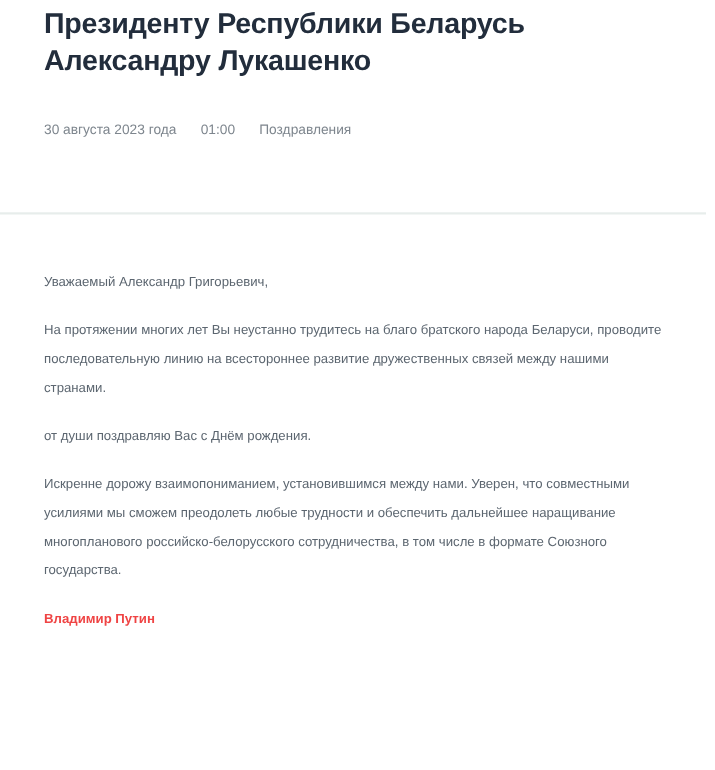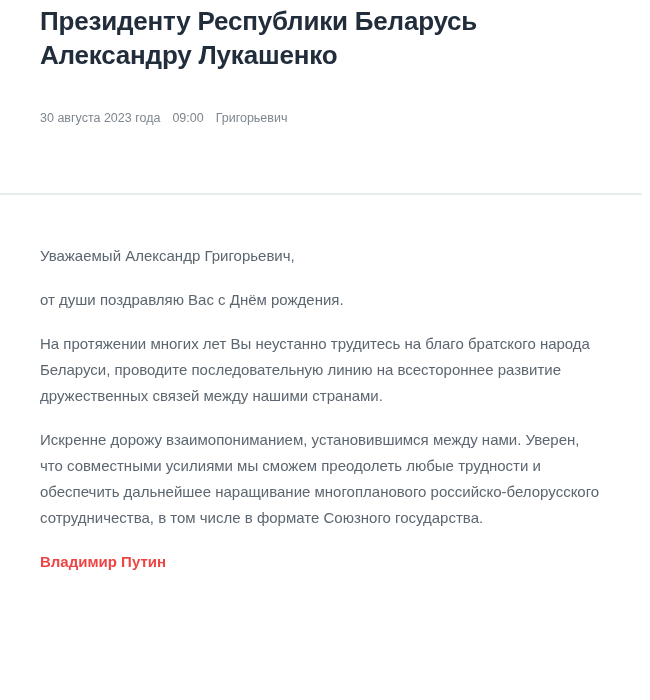--- a/index.html
+++ b/index.html
@@ -23,21 +23,21 @@
     max-width: 562px;
     font-size: 26px;
     line-height: 34px;
     font-weight: 700;
     letter-spacing: -0.2px;
     color: #222d3c;
   }
   .article-meta {
     display: flex;
     align-items: baseline;
-    gap: 12px;
+    gap: 22px;
     margin-top: 39px;
     font-size: 12.5px;
     line-height: 15px;
     color: #7e868e;
   }
   .meta-item {
     white-space: nowrap;
   }
   .meta-link {
     color: #7e868e;
@@ -49,21 +49,21 @@
     height: 2px;
     background: #e7edeb;
     margin: 67px -40px 0 -40px;
   }
   .article-body {
     padding-bottom: 10px;
   }
   .article-body p {
     margin: 18px 0 0 0;
     max-width: 570px;
-    font-size: 15px;
+    font-size: 12px;
     line-height: 26px;
     color: #5c6670;
   }
   .article-body p.first {
     margin-top: 48px;
   }
   .article-body p.signature {
     font-weight: 700;
     color: #ef4444;
   }
@@ -71,28 +71,28 @@
 </head>
 <body>
 
 <div class="viewport">
   <div class="page">
 
     <h1 class="article-title">Президенту Республики Беларусь Александру Лукашенко</h1>
 
     <div class="article-meta">
       <span class="meta-item">30 августа 2023 года</span>
-      <span class="meta-item">09:00</span>
-      <a class="meta-item meta-link">Григорьевич</a>
+      <span class="meta-item">01:00</span>
+      <a class="meta-item meta-link">Поздравления</a>
     </div>
 
     <hr class="divider">
 
     <div class="article-body">
       <p class="first">Уважаемый Александр Григорьевич,</p>
+      <p>На протяжении многих лет Вы неустанно трудитесь на благо братского народа Беларуси, проводите последовательную линию на всестороннее развитие дружественных связей между нашими странами.</p>
       <p>от души поздравляю Вас с Днём рождения.</p>
-      <p>На протяжении многих лет Вы неустанно трудитесь на благо братского народа Беларуси, проводите последовательную линию на всестороннее развитие дружественных связей между нашими странами.</p>
       <p>Искренне дорожу взаимопониманием, установившимся между нами. Уверен, что совместными усилиями мы сможем преодолеть любые трудности и обеспечить дальнейшее наращивание многопланового российско-белорусского сотрудничества, в том числе в формате Союзного государства.</p>
       <p class="signature">Владимир Путин</p>
     </div>
 
   </div>
 </div>
 
 </body></html>

